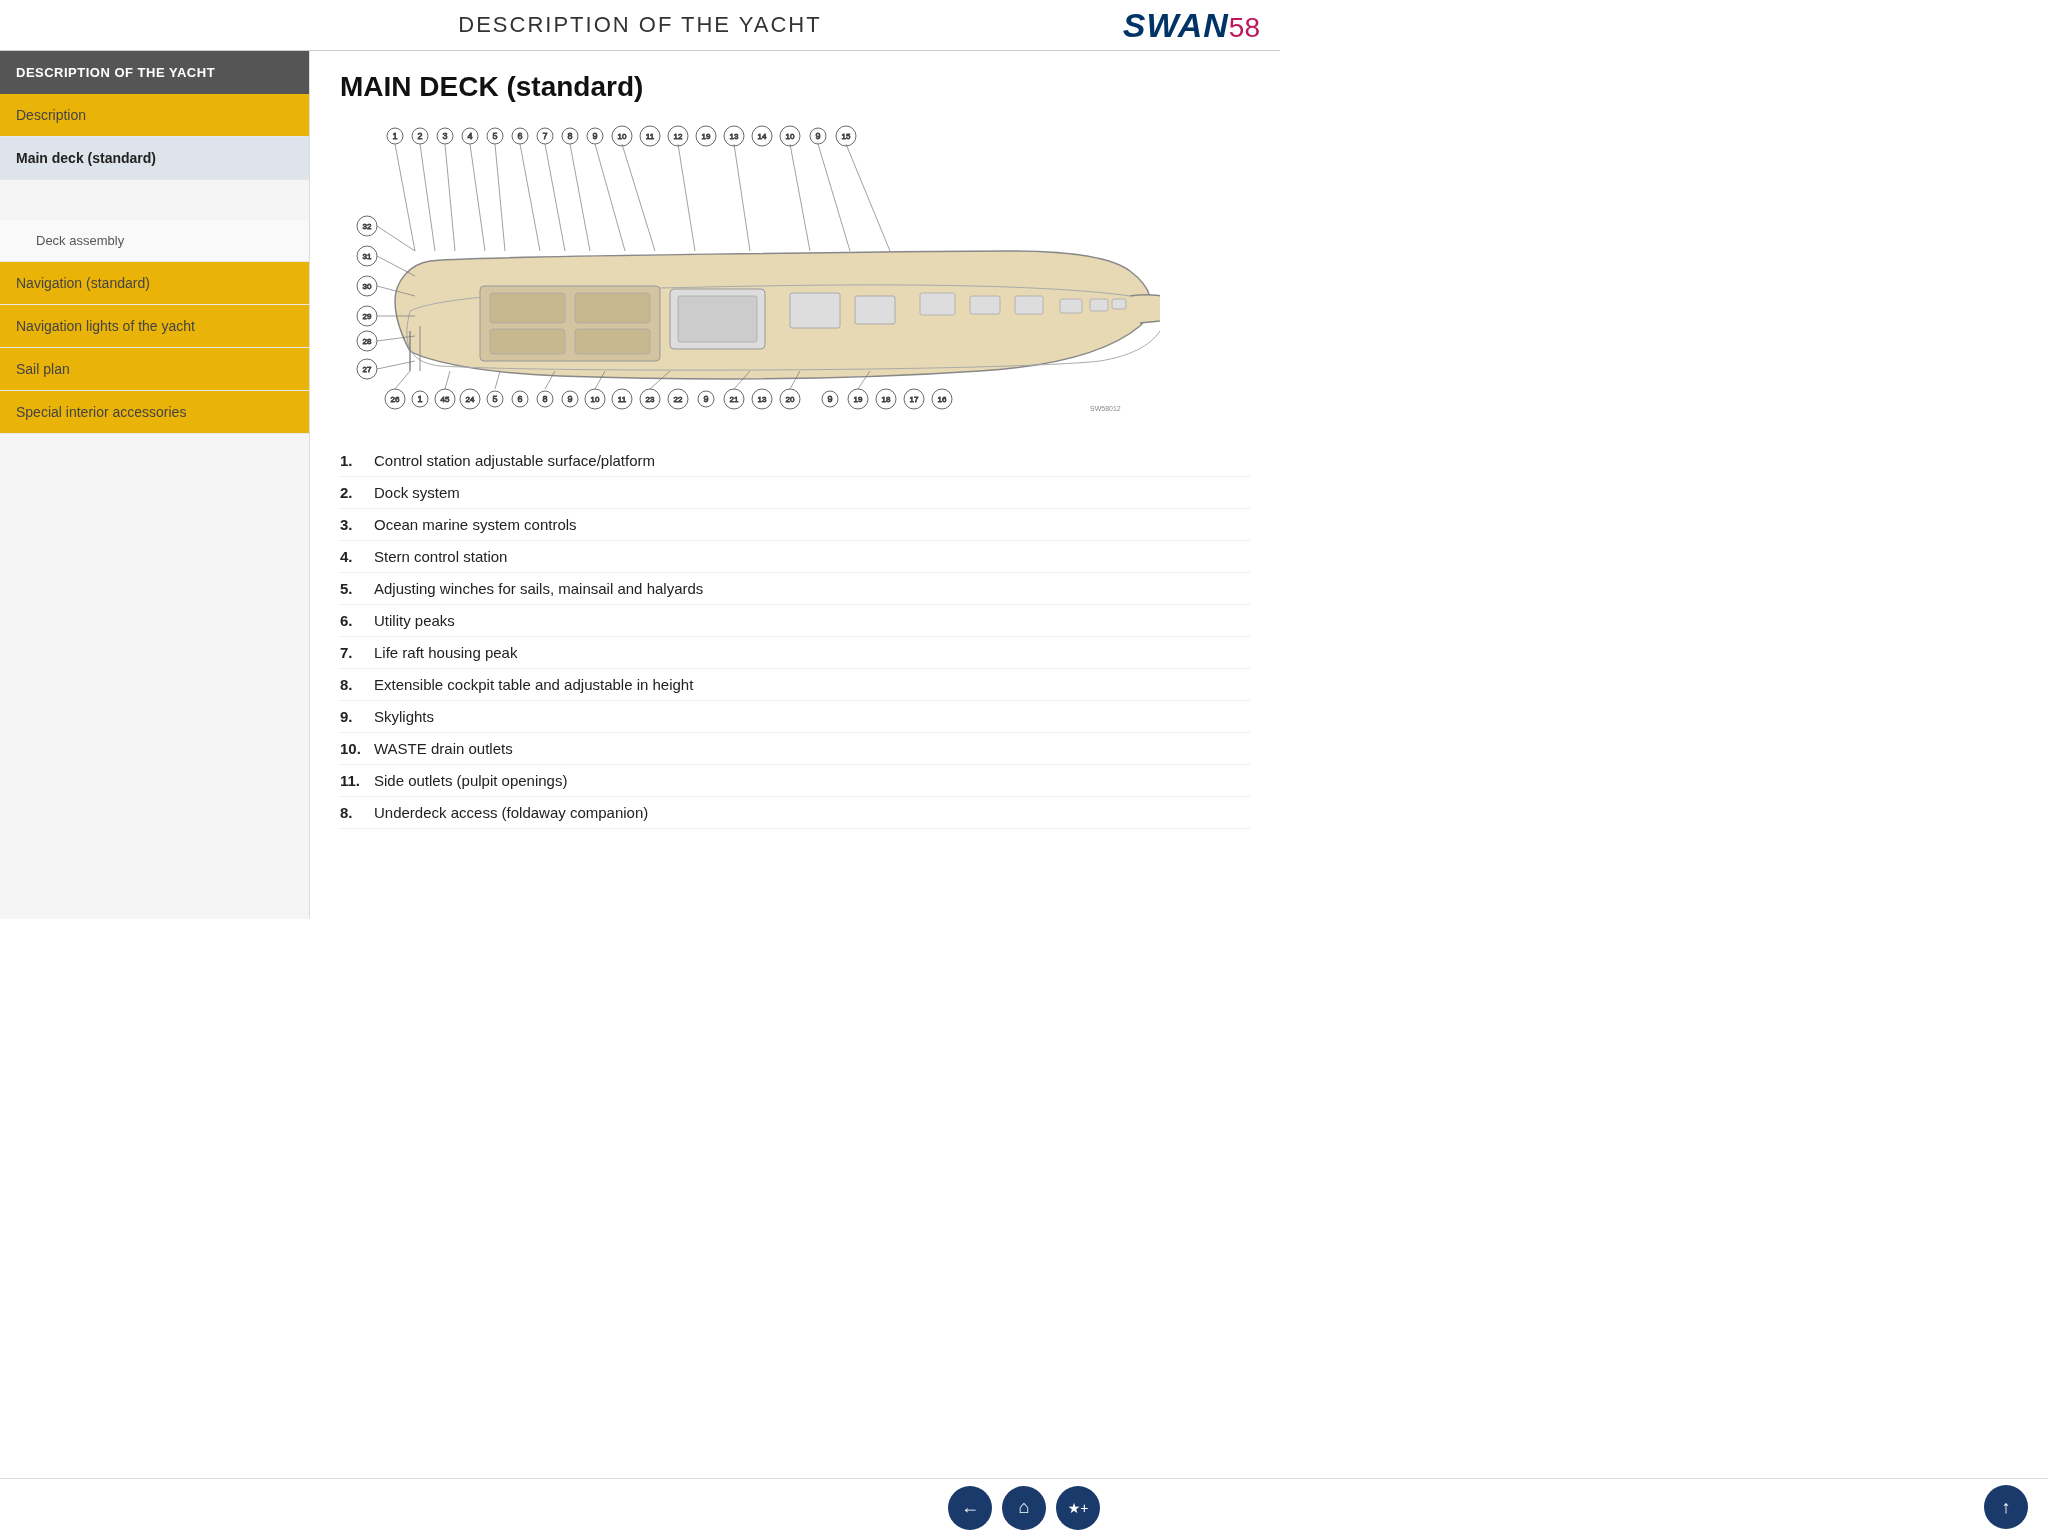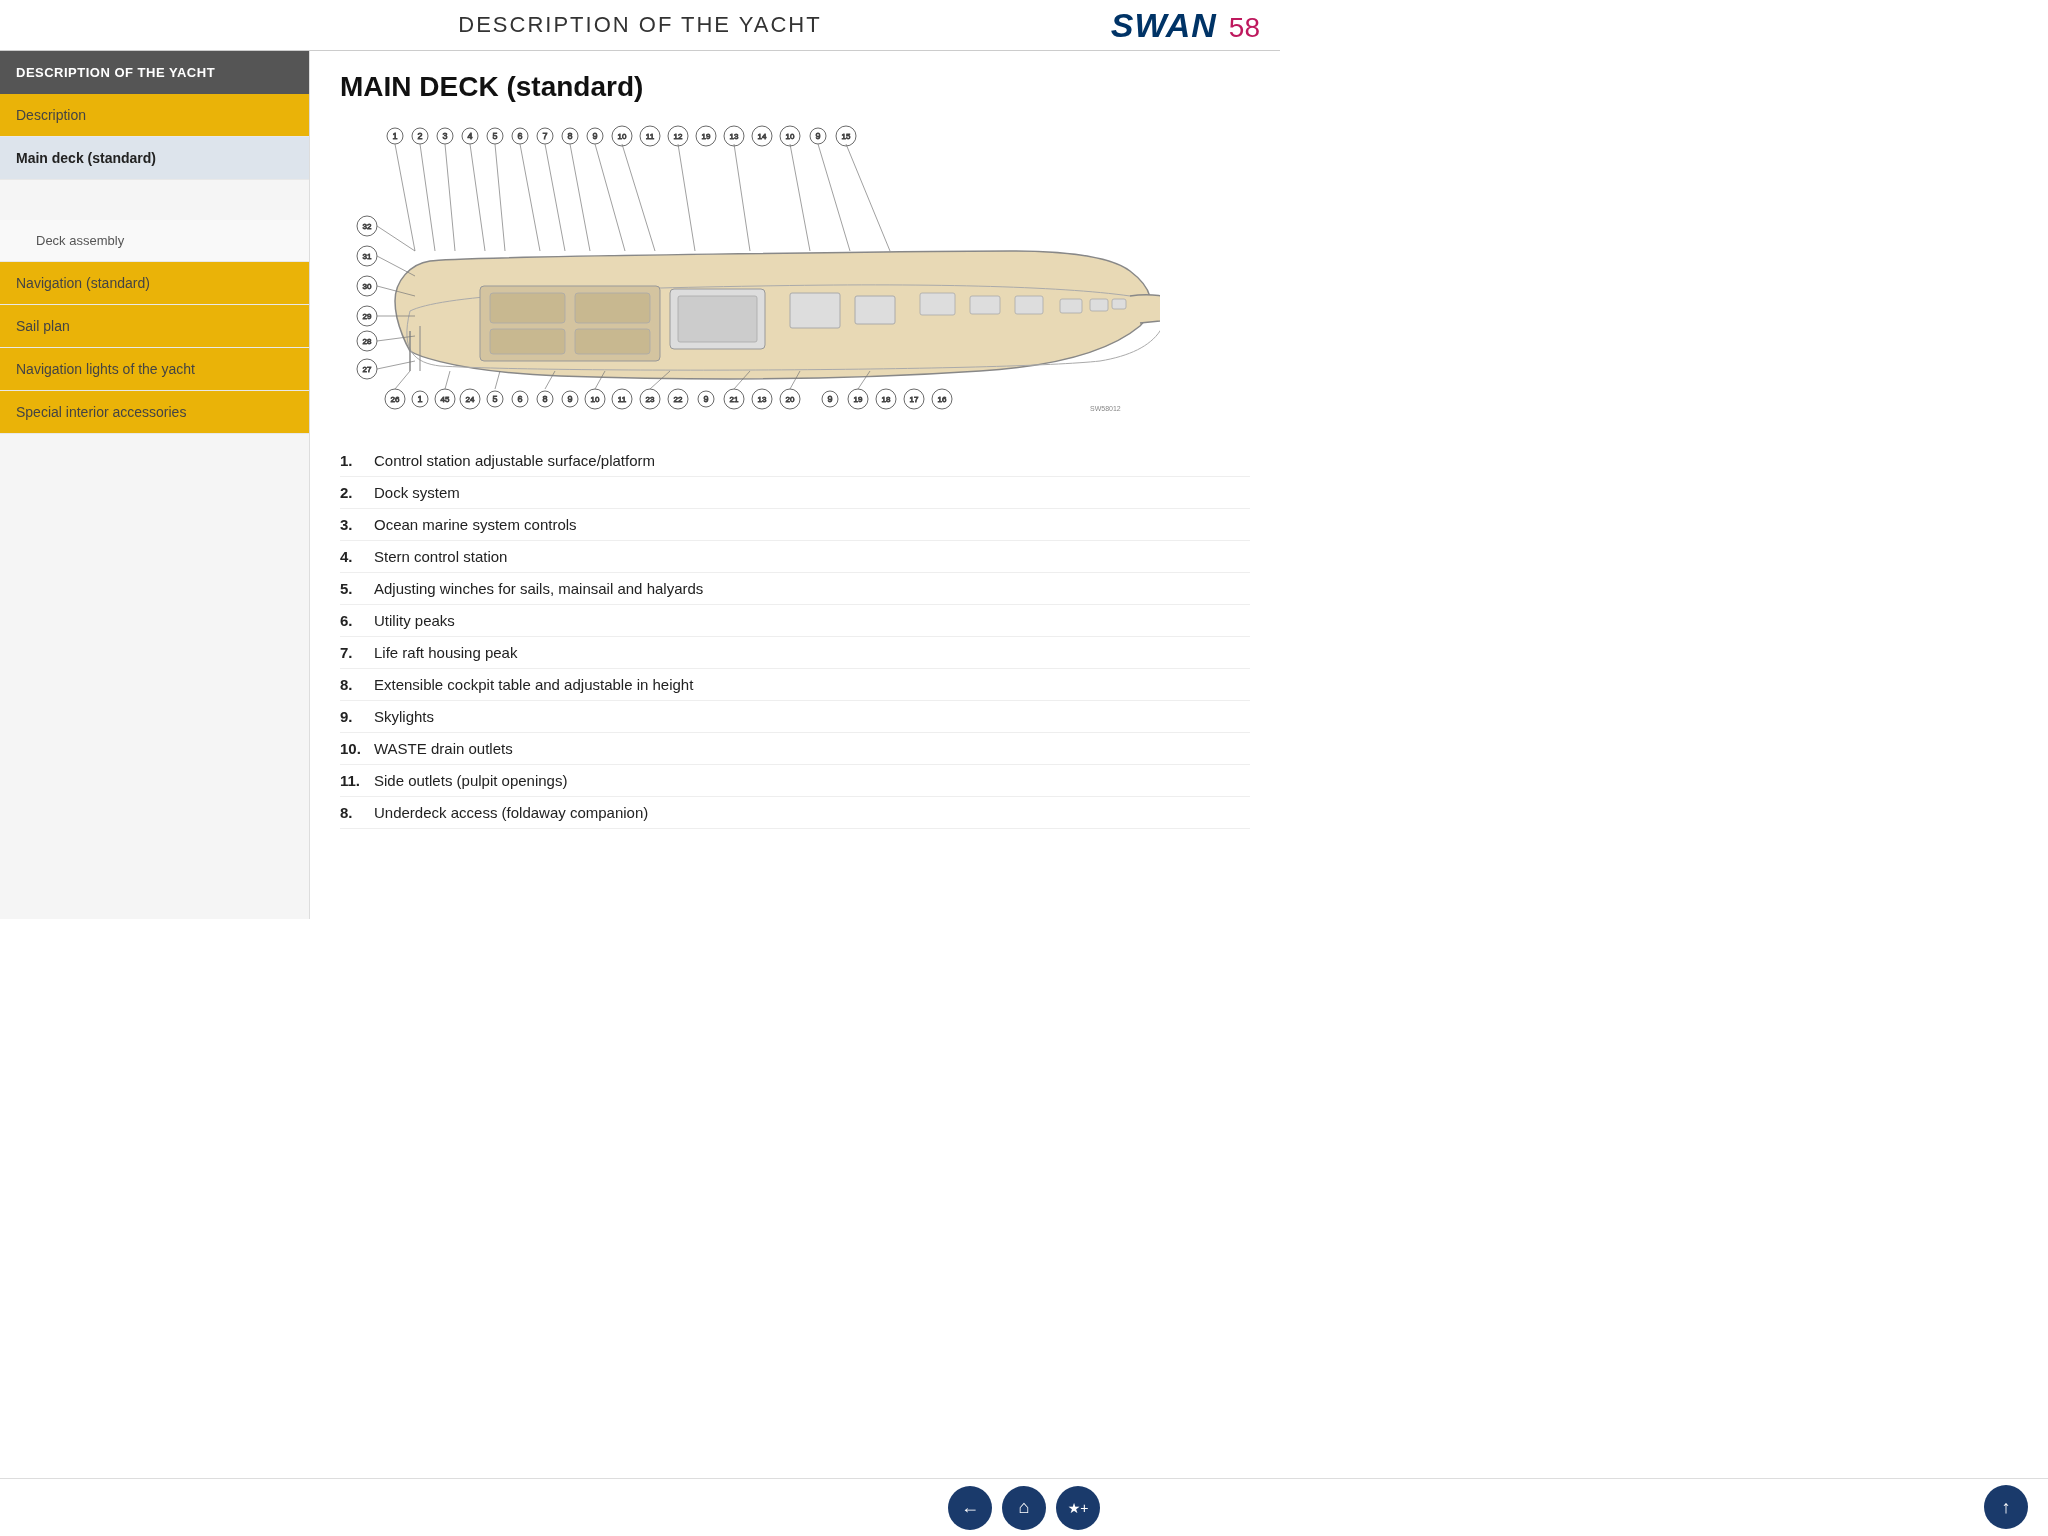--- a/index.html
+++ b/index.html
@@ -20,21 +20,21 @@
       color: #333;
       text-align: center;
     }
     .header-logo {
       position: absolute;
       right: 20px;
       top: 50%;
       transform: translateY(-50%);
       display: flex;
       align-items: baseline;
-      gap: 12px;
+      gap: 0;
     }
     .logo-swan {
       font-size: 34px;
       font-weight: 900;
       color: #003366;
       letter-spacing: 1px;
       font-style: italic;
     }
     .logo-num {
       font-size: 28px;
@@ -176,22 +176,22 @@
 <div class="layout">
 
   <div class="sidebar">
     <div class="sidebar-header">DESCRIPTION OF THE YACHT</div>
 
     <div id="sidebar-items">
         <div class="sidebar-item">Description</div>
         <div class="sidebar-item active">Main deck (standard)</div>
         <div class="sidebar-item sub">Deck assembly</div>
         <div class="sidebar-item">Navigation (standard)</div>
+        <div class="sidebar-item">Navigation lights of the yacht</div>
         <div class="sidebar-item">Sail plan</div>
-        <div class="sidebar-item">Navigation lights of the yacht</div>
         <div class="sidebar-item">Special interior accessories</div>
       </div>
   </div>
 
   <div class="main-content">
     <div class="page-title">MAIN DECK (standard)</div>
 
     <div class="diagram-area">
       <div class="yacht-svg-container">
         <svg width="820" height="295" viewBox="0 0 820 295" xmlns="http://www.w3.org/2000/svg">

